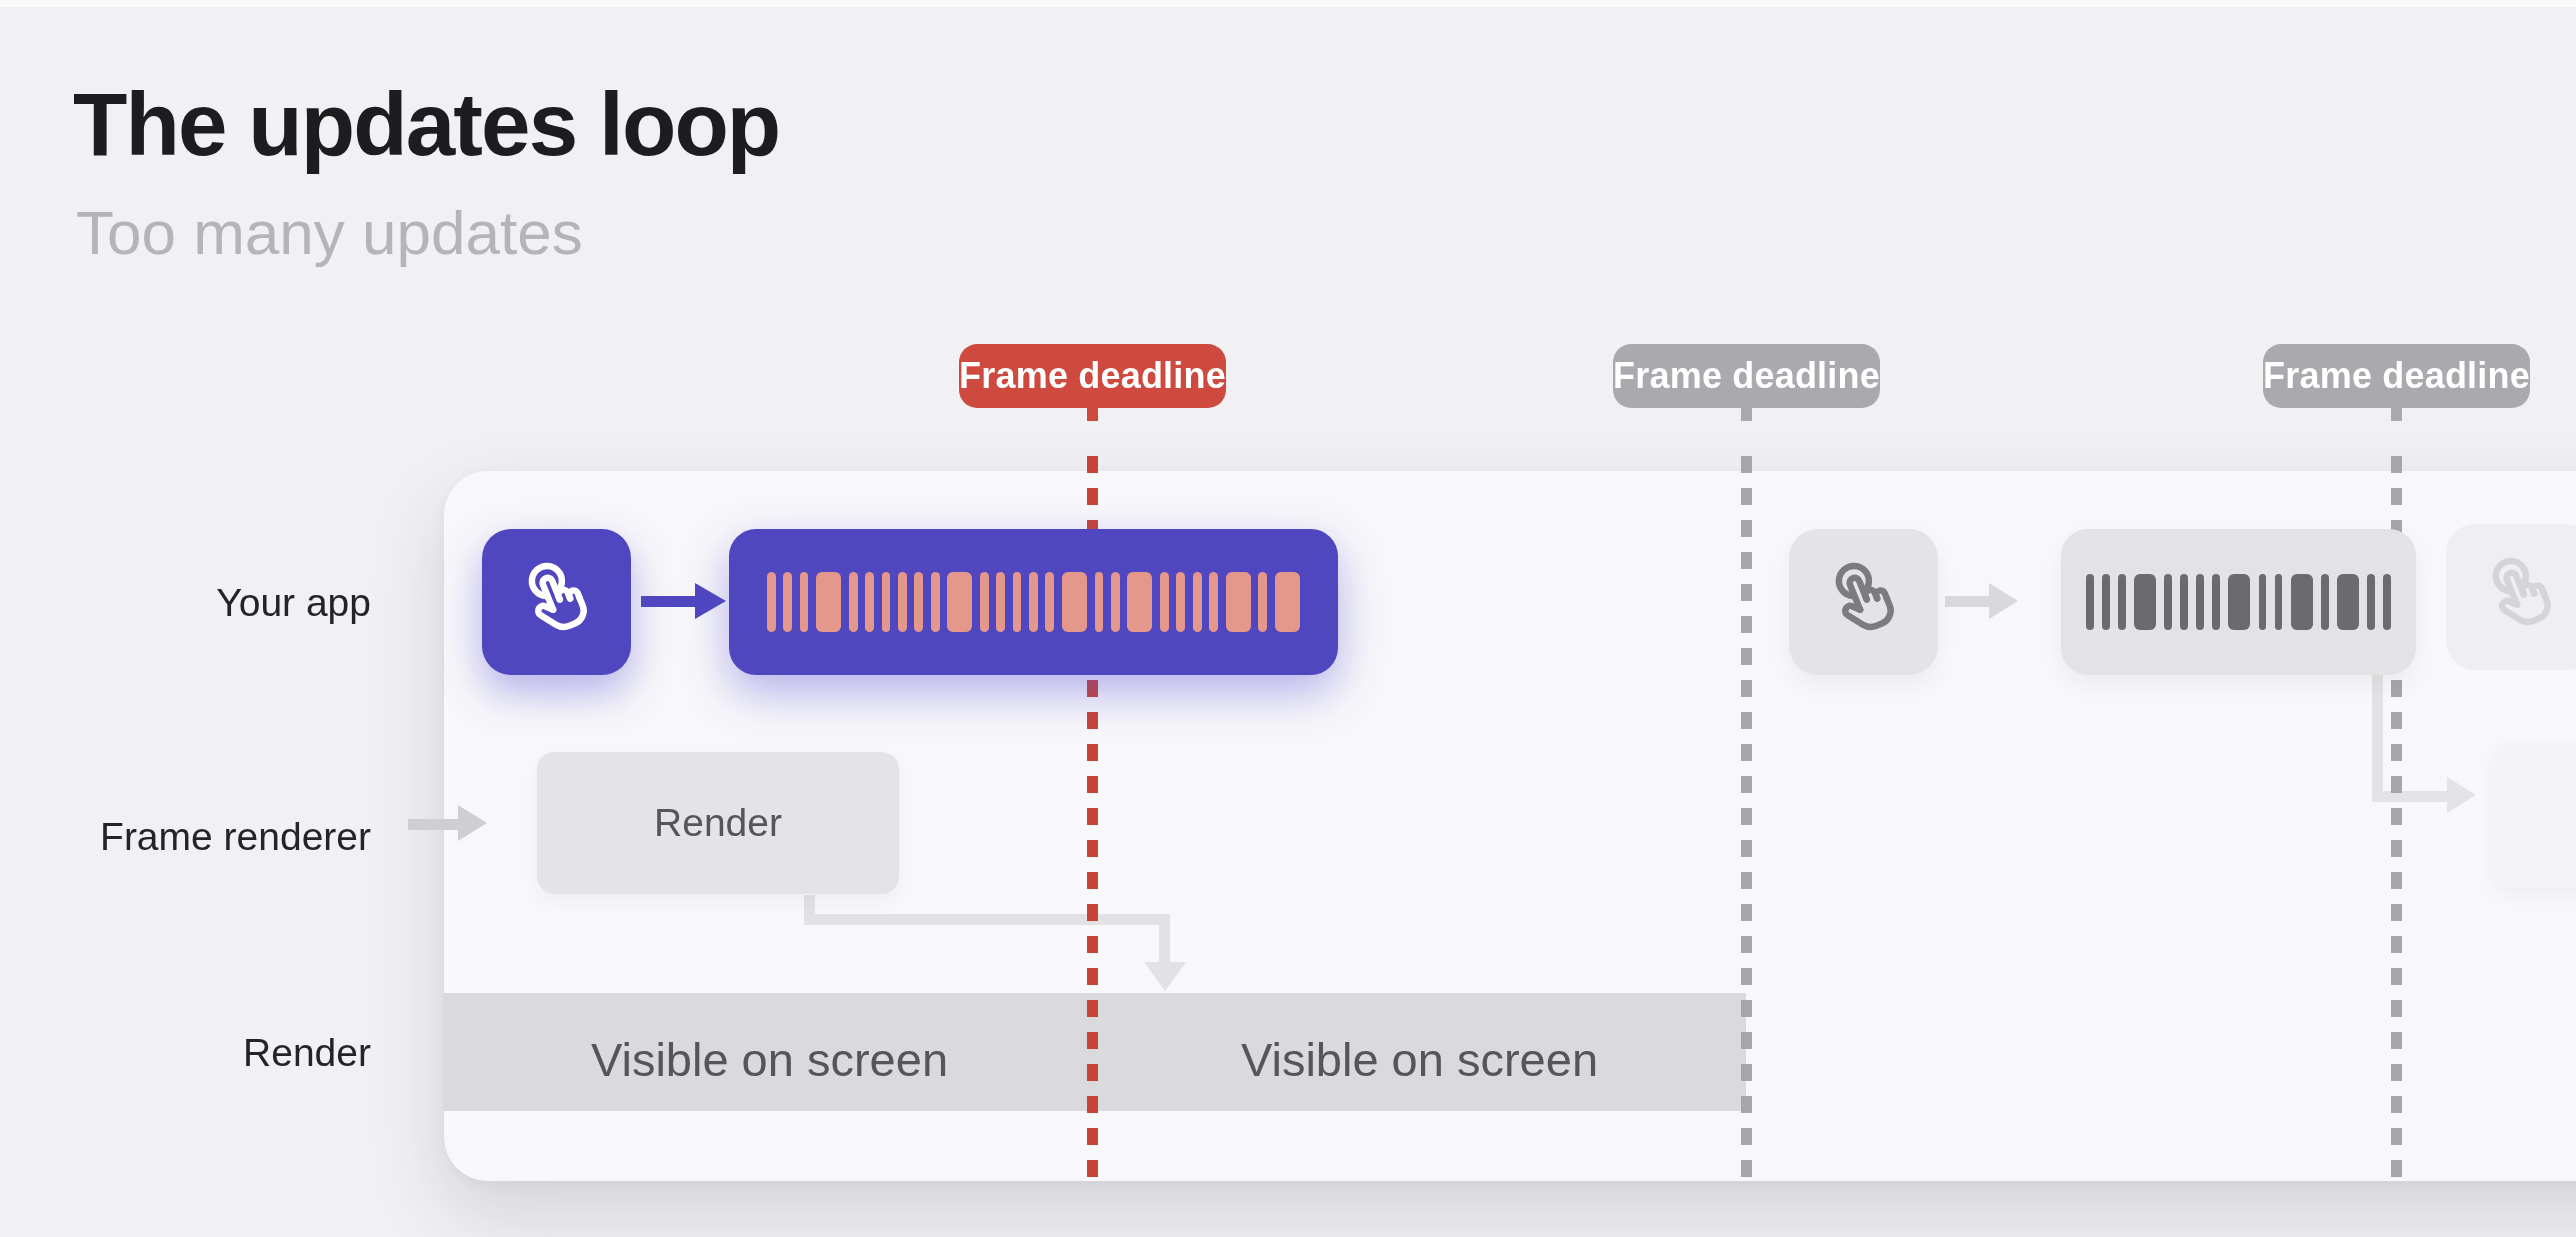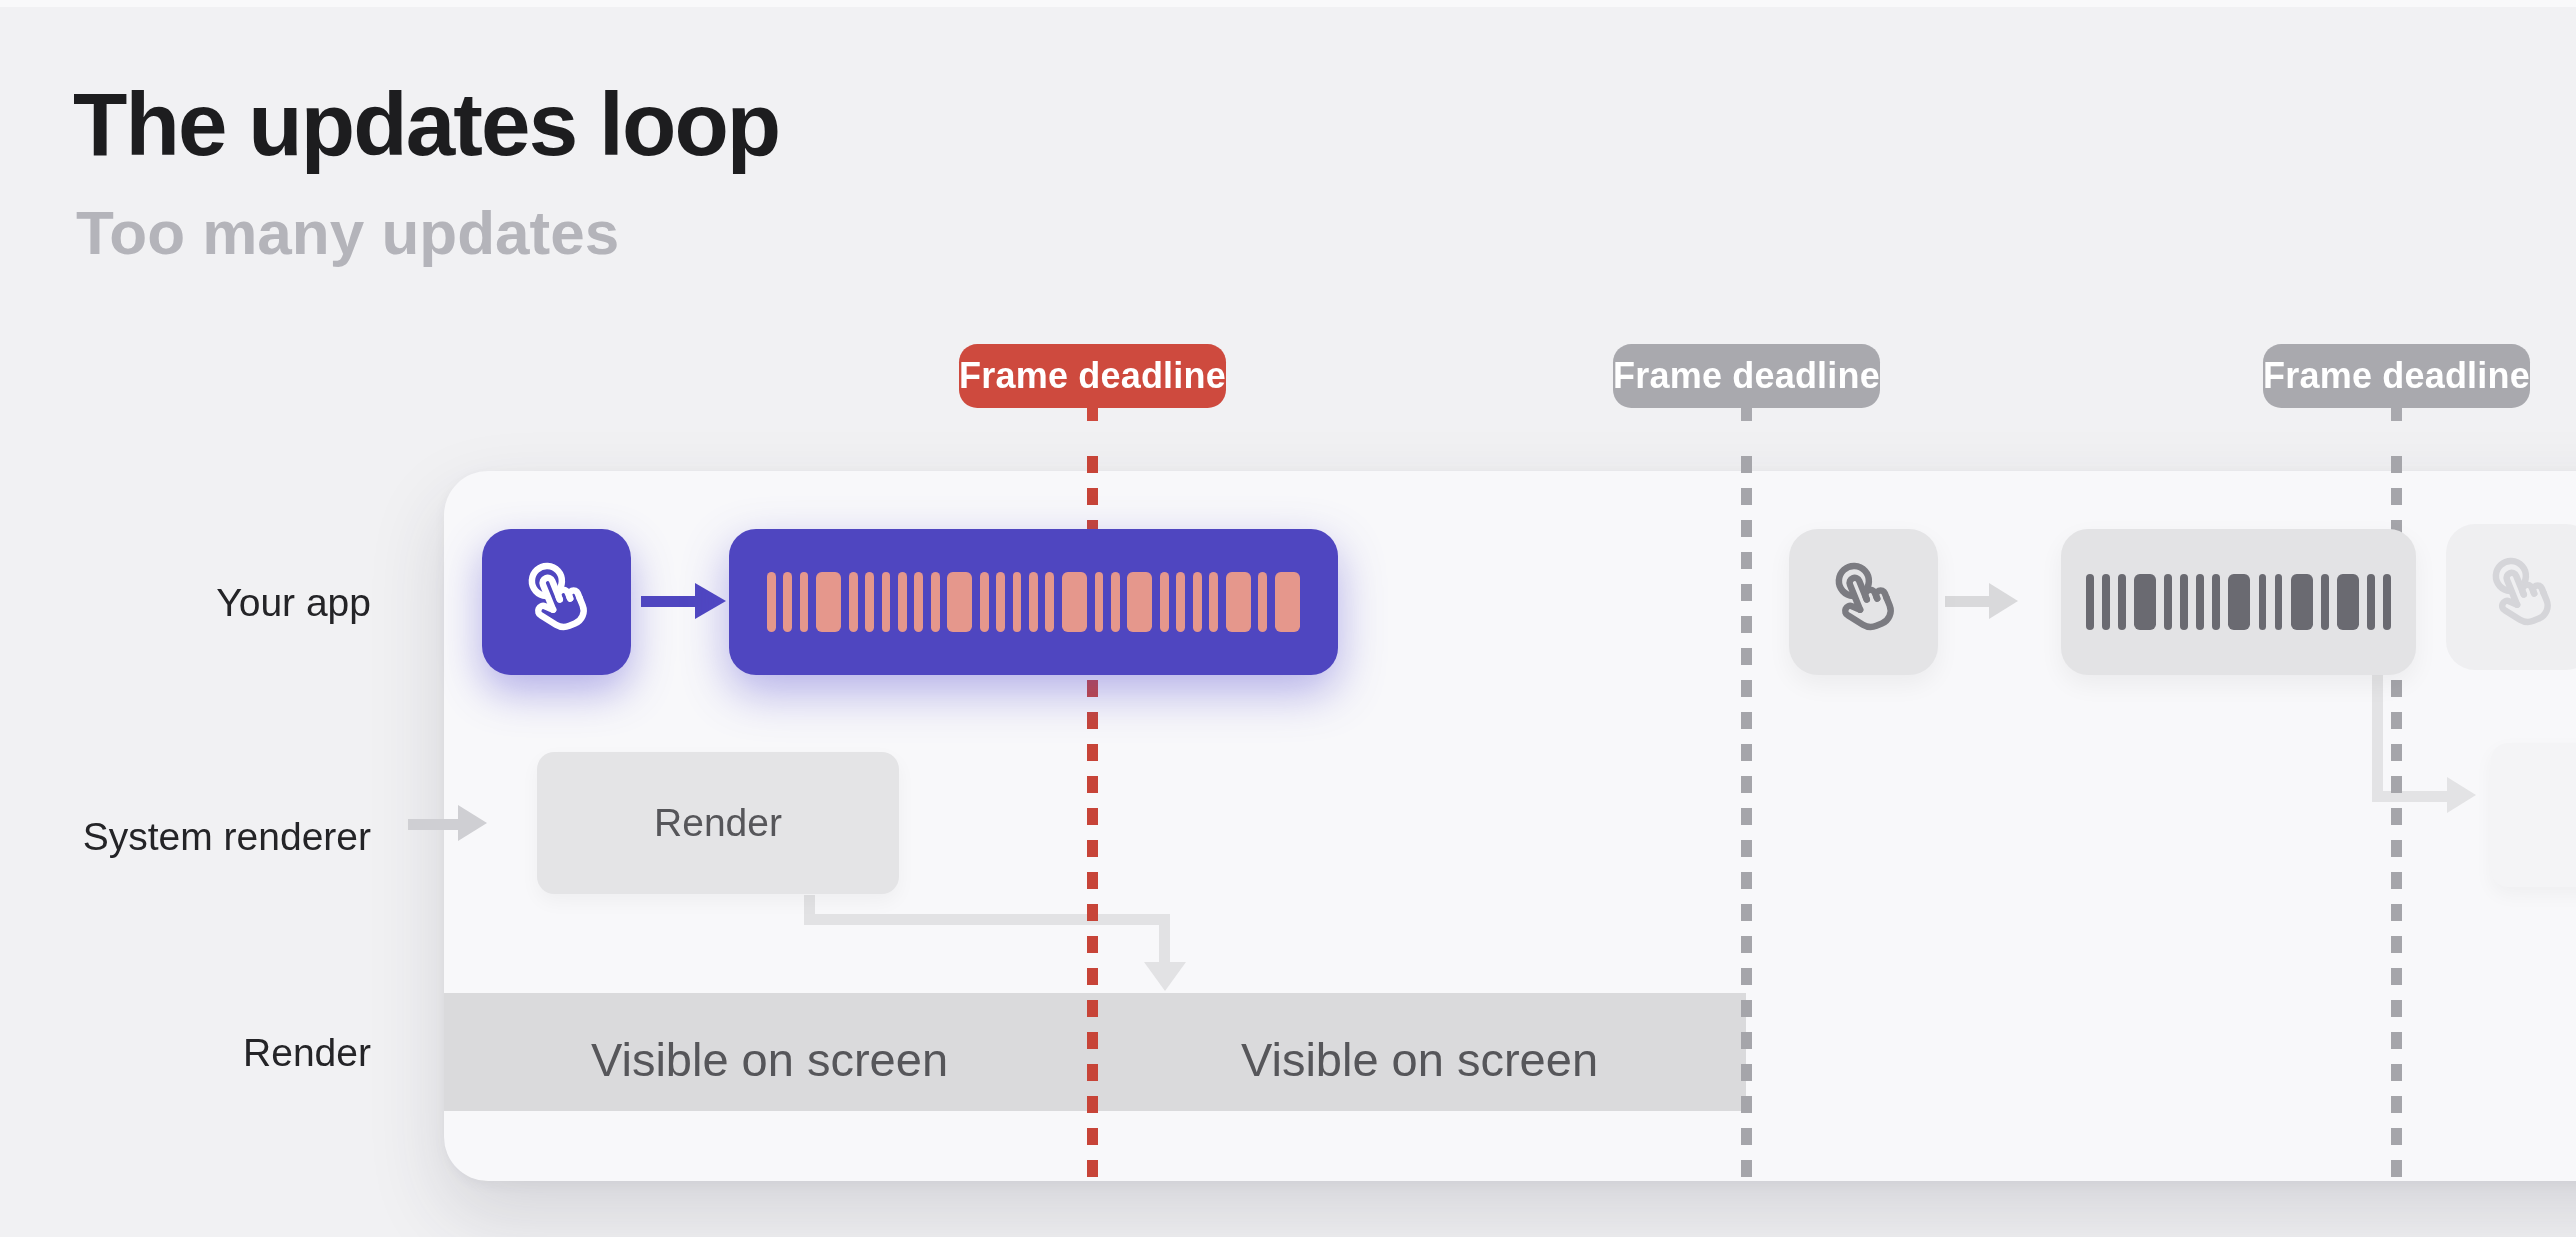--- a/index.html
+++ b/index.html
@@ -4,21 +4,21 @@
 <style>
   html,body{margin:0;padding:0}
   body{
     position:relative;width:2576px;height:1237px;overflow:hidden;
     background:#f1f1f3;font-family:"Liberation Sans",sans-serif;
   }
   .topstrip{position:absolute;top:0;left:0;right:0;height:6.7px;background:rgba(255,255,255,.6);z-index:7}
 
   
   .title{position:absolute;left:73px;top:13.5px;font-size:89px;font-weight:700;color:#1d1d1f;letter-spacing:-1.9px;z-index:7}
-  .subtitle{position:absolute;left:76px;top:146px;font-size:62px;font-weight:700;color:#b4b4ba;z-index:7}
+  .subtitle{position:absolute;left:76px;top:146px;font-size:62px;font-weight:400;color:#b4b4ba;z-index:7}
 
   
   .rowlabel{position:absolute;left:44px;width:327px;text-align:right;font-size:39px;color:#242427;z-index:7}
   .rl-app{top:581px}
   .rl-renderer{top:815px}
   .rl-display{top:1031px}
 
   
   .card{position:absolute;left:444px;top:471px;width:2309px;height:710px;background:#f8f8fa;border-radius:44px;
     box-shadow:0 33px 77px rgba(50,50,70,.15),0 3.8px 11.5px rgba(50,50,70,.05);z-index:1}
@@ -108,21 +108,21 @@
     </g>
   </defs>
 </svg>
 
 <div class="topstrip"></div>
 
 <h1 class="title">The updates loop</h1>
 <h2 class="subtitle">Too many updates</h2>
 
 <div class="rowlabel rl-app">Your app</div>
-<div class="rowlabel rl-renderer">System renderer</div>
+<div class="rowlabel rl-renderer">Frame renderer</div>
 <div class="rowlabel rl-display">Render</div>
 
 <div class="card"></div>
 
 <div class="band"></div>
 <div class="bandtext seg1">Visible on screen</div>
 <div class="bandtext seg2">Visible on screen</div>
 
 <div class="seg h11 c-entry" style="left:408px;top:819px;width:50px"></div>
 <div class="head head-right hr-entry" style="left:458px;top:805px"></div>

